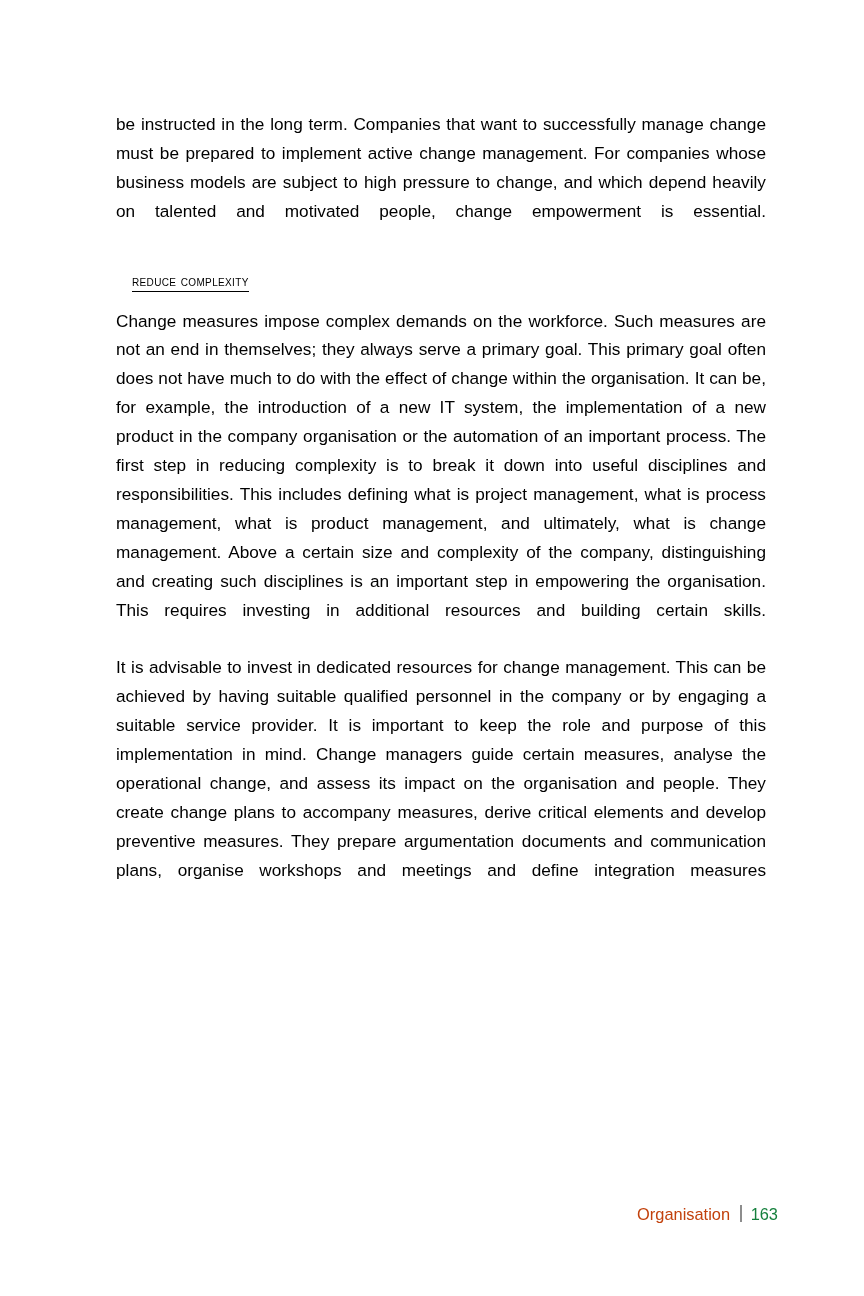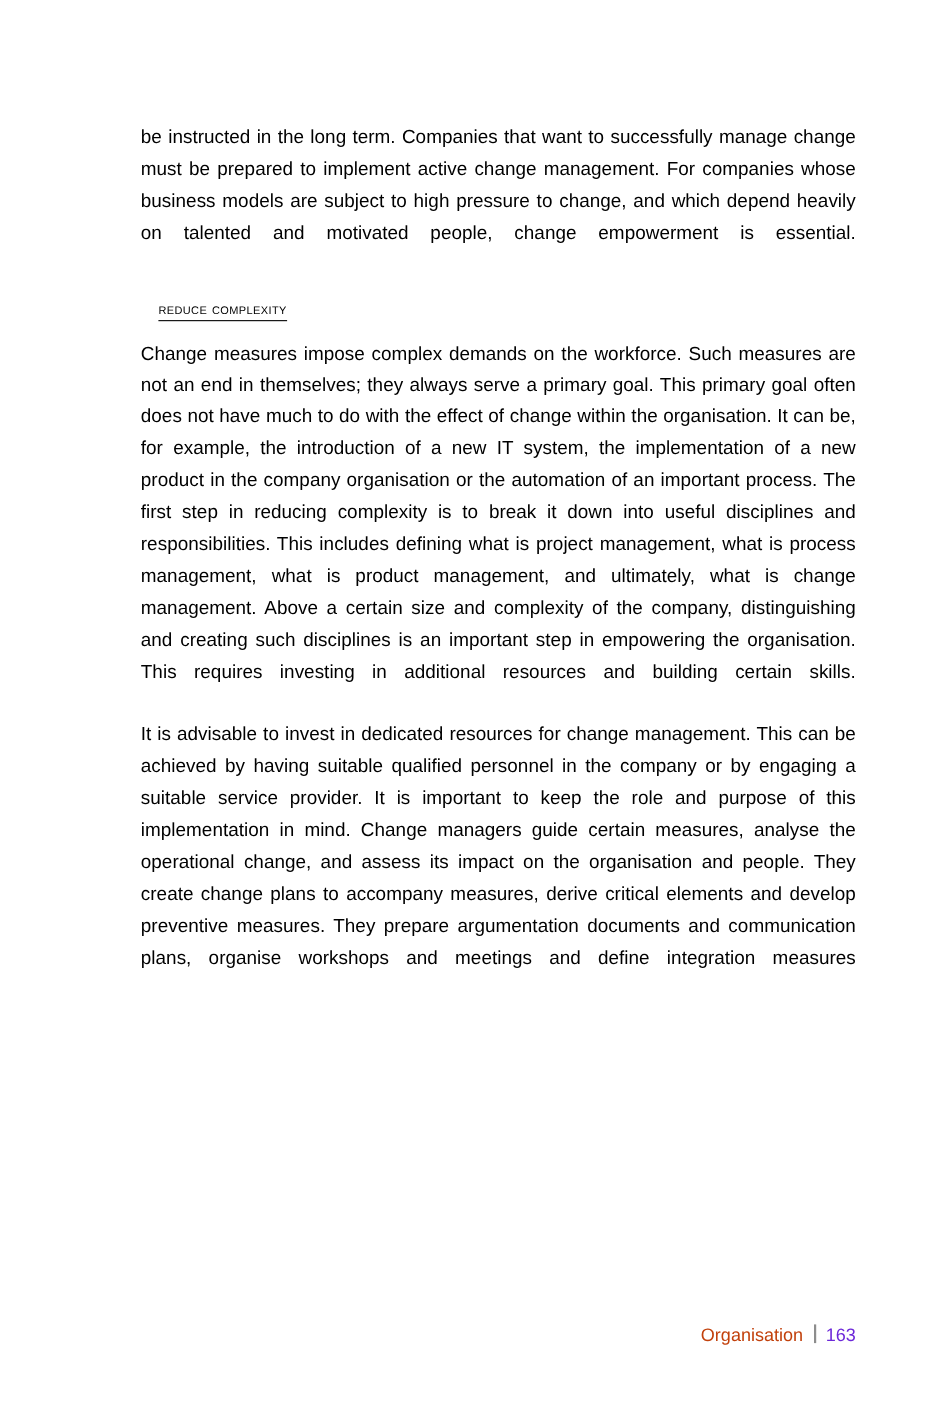--- a/index.html
+++ b/index.html
@@ -20,21 +20,21 @@
     position: absolute;
     left: 0;
     top: 0;
     width: 864px;
     height: 1296px;
     background: #ffffff;
   }
 
   .content {
     position: absolute;
-    left: 128px;
+    left: 116px;
     top: 110px;
     width: 650px;
   }
 
   p.body-par {
     margin: 0 0 0 0;
     font-size: 17.2px;
     line-height: 28.9px;
     text-align: justify;
     text-justify: inter-word;
@@ -96,21 +96,21 @@
   }
   .footer .label { color: #c2410c; }
   .footer .sep {
     display: inline-block;
     width: 1.6px;
     height: 17px;
     background: #8d8d8d;
     vertical-align: -2px;
     margin: 0 9px 0 10px;
   }
-  .footer .pageno { color: #6d28d9; text-align: center; }
+  .footer .pageno { color: #15803d; text-align: center; }
 </style>
 </head>
 <body>
 
 <div class="page">
 
   <div class="content">
 
     <p class="body-par">be instructed in the long term. Companies that want to successfully manage change must be prepared to implement active change management.  For companies whose business models are subject to high pressure to change, and which depend heavily on talented and motivated people, change empowerment is essential.</p>
 

